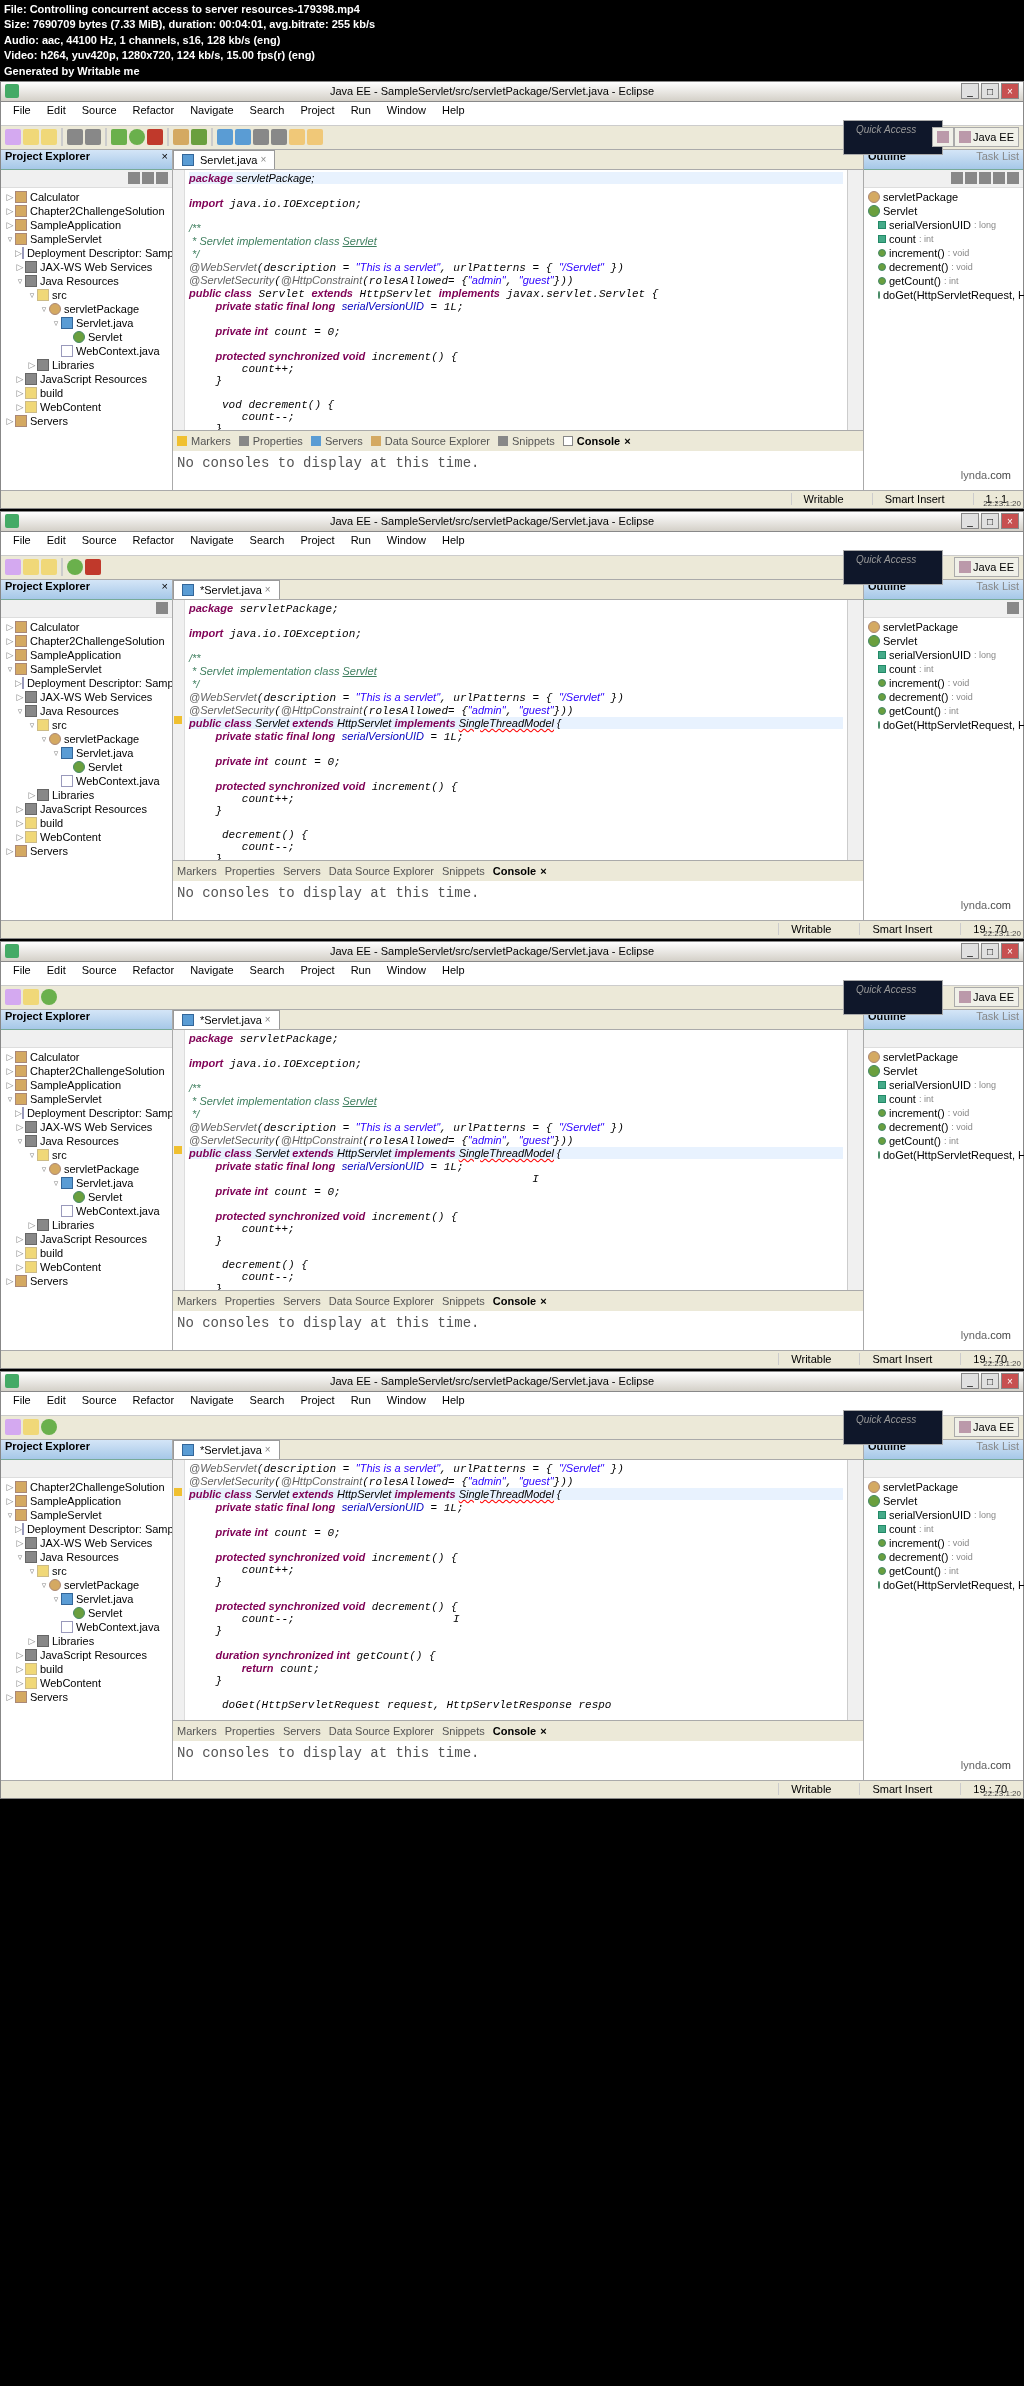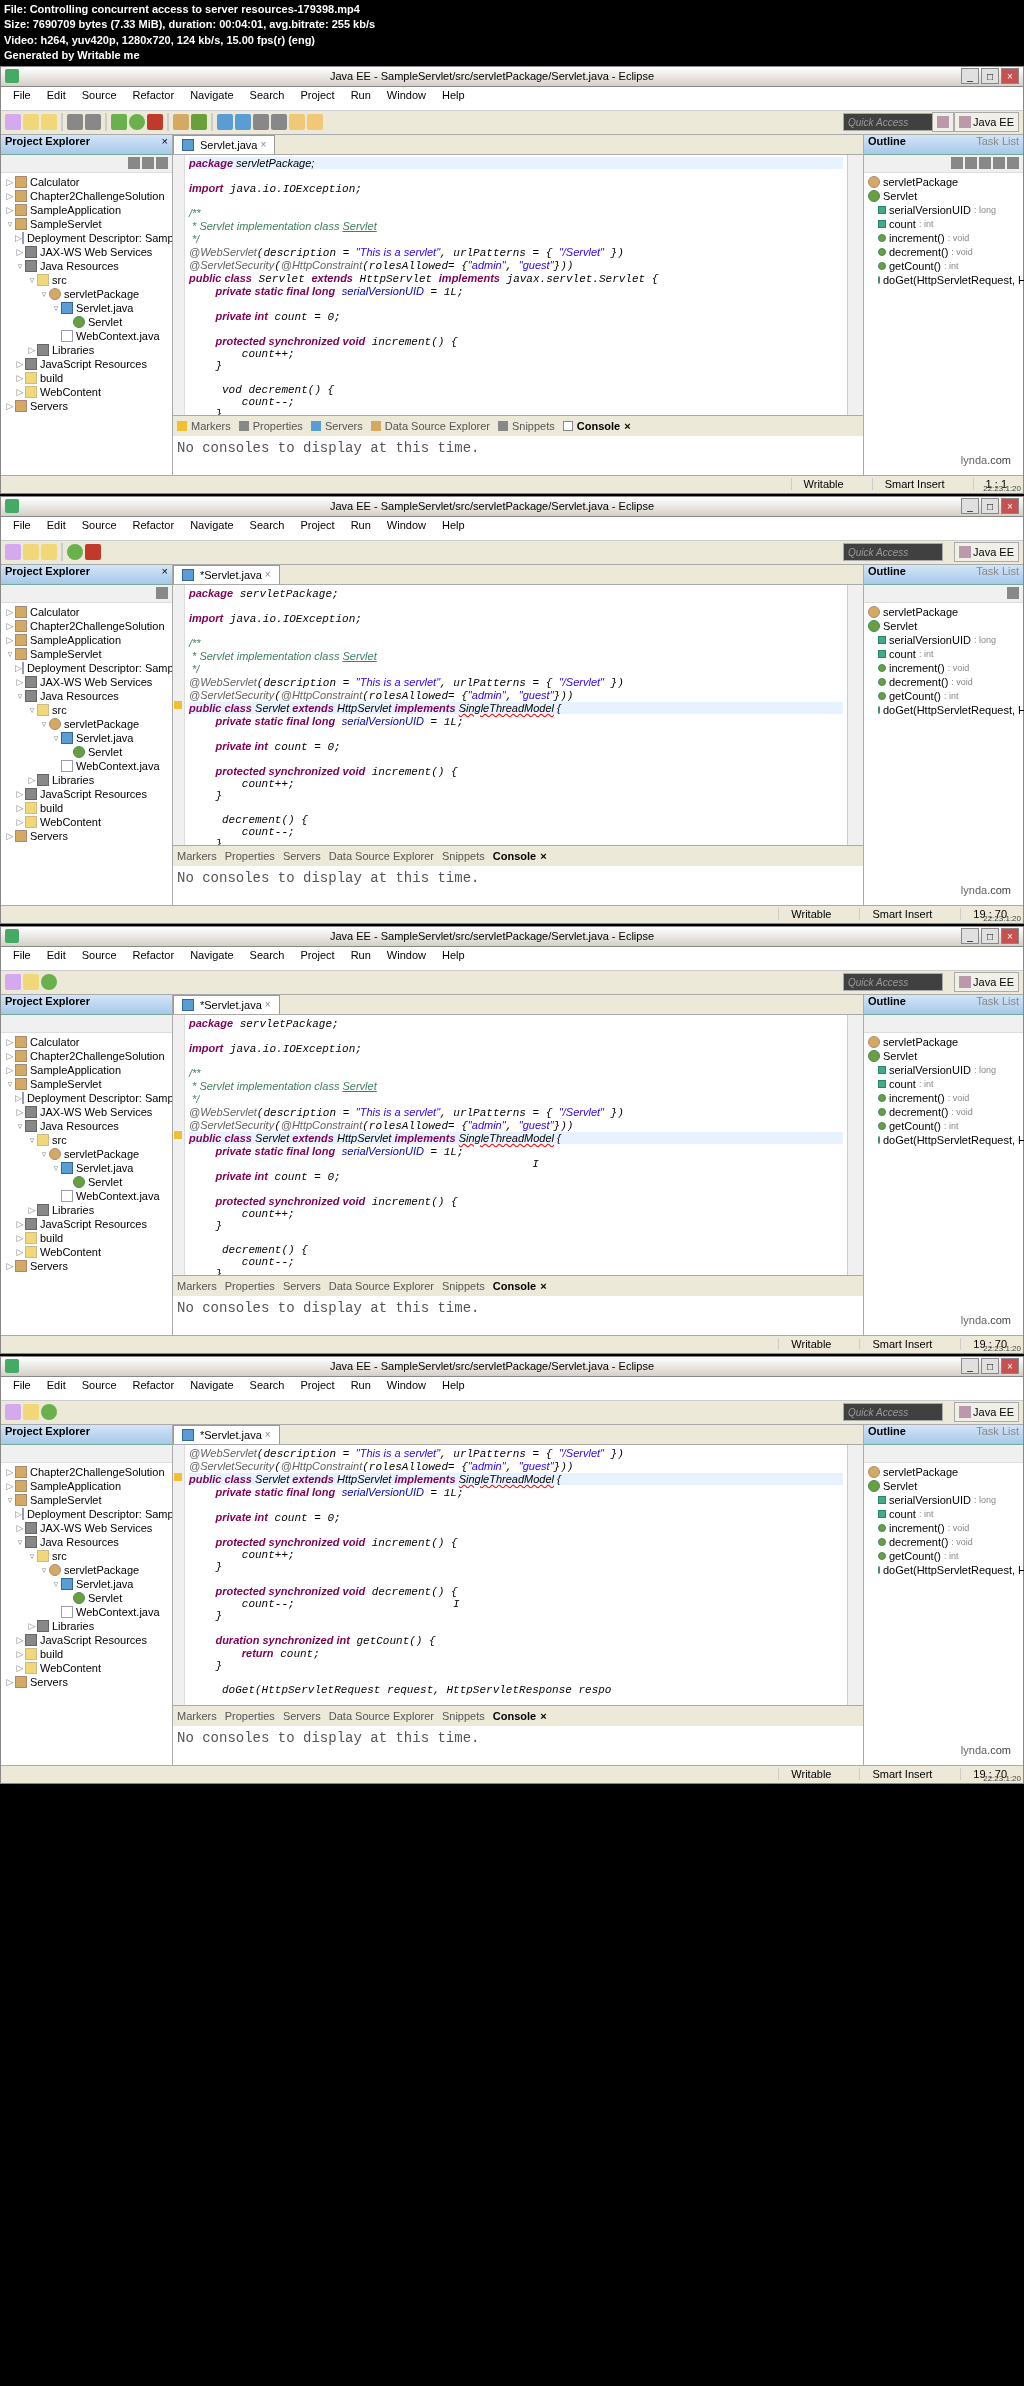--- a/index.html
+++ b/index.html
@@ -12,21 +12,21 @@
 .titlebar-icon { width: 14px; height: 14px; background: #4a6; border-radius: 2px; margin-right: 4px; }
 .titlebar-text { flex: 1; text-align: center; font-size: 11px; }
 .titlebar-controls { display: flex; gap: 2px; }
 .tb-btn { width: 18px; height: 16px; background: #e0e0e0; border: 1px solid #888; display: flex; align-items: center; justify-content: center; font-size: 10px; }
 .tb-close { background: #c75050; color: #fff; }
 .menubar { background: #ffffff; height: 24px; display: flex; padding: 0 4px; border-bottom: 1px solid #ccc; }
 .menu-item { padding: 2px 8px; cursor: pointer; }
 .toolbar { background: #ece9d8; height: 24px; display: flex; align-items: center; padding: 0 4px; border-bottom: 1px solid #aaa; gap: 2px; position: relative; }
 .tb-icon { width: 16px; height: 16px; border-radius: 2px; display: inline-block; }
 .tb-sep { width: 2px; height: 18px; background: #ccc; margin: 0 2px; }
-.quick-access { position: absolute; right: 80px; width: 100px; height: 18px; border: 1px solid #aaa; background: #404040; padding: 0 4px; color: #999; font-style: italic; font-size: 10px; line-height: 18px; }
+.quick-access { position: absolute; right: 80px; width: 100px; height: 35px; border: 1px solid #aaa; background: #0f172a; padding: 0 12px; color: #999; font-style: italic; font-size: 10px; line-height: 18px; }
 .perspective { position: absolute; right: 4px; display: flex; }
 .persp-btn { height: 20px; padding: 0 4px; border: 1px solid #aaa; background: #f0f0e8; display: flex; align-items: center; gap: 2px; font-size: 10px; }
 .persp-icon { width: 12px; height: 12px; background: #b9a; }
 .main-area { display: flex; height: 340px; }
 .left-panel { width: 172px; background: #fff; border-right: 1px solid #aaa; display: flex; flex-direction: column; }
 .view-header { background: linear-gradient(to bottom, #d4e5f7 0%, #a6c8e8 100%); height: 20px; display: flex; padding: 0 4px; border-bottom: 1px solid #7a9; font-size: 10px; }
 .view-title { flex: 1; font-weight: bold; }
 .mini-icon { width: 12px; height: 12px; }
 .view-toolbar { height: 18px; display: flex; justify-content: flex-end; padding: 2px 4px; gap: 2px; background: #f0f0f0; border-bottom: 1px solid #ddd; }
 .tree { padding: 2px; overflow: auto; font-size: 10px; line-height: 14px; }
@@ -80,20 +80,21 @@
 .indent-3 { padding-left: 36px; }
 .indent-4 { padding-left: 48px; }
 .indent-5 { padding-left: 60px; }
 </style>
 </head>
 <body>
 
 <div class="header-info">
   <div class="file-line bold">File: Controlling concurrent access to server resources-179398.mp4</div>
   <div class="bold">Size: 7690709 bytes (7.33 MiB), duration: 00:04:01, avg.bitrate: 255 kb/s</div>
+  <div class="bold">Audio: aac, 44100 Hz, 1 channels, s16, 128 kb/s (eng)</div>
   <div class="bold">Video: h264, yuv420p, 1280x720, 124 kb/s, 15.00 fps(r) (eng)</div>
   <div class="bold">Generated by Writable me</div>
 </div>
 
 <div class="eclipse-window">
   <div class="titlebar">
     <span class="titlebar-icon"></span>
     <span class="titlebar-text">Java EE - SampleServlet/src/servletPackage/Servlet.java - Eclipse</span>
     <div class="titlebar-controls">
       <span class="tb-btn">_</span>

